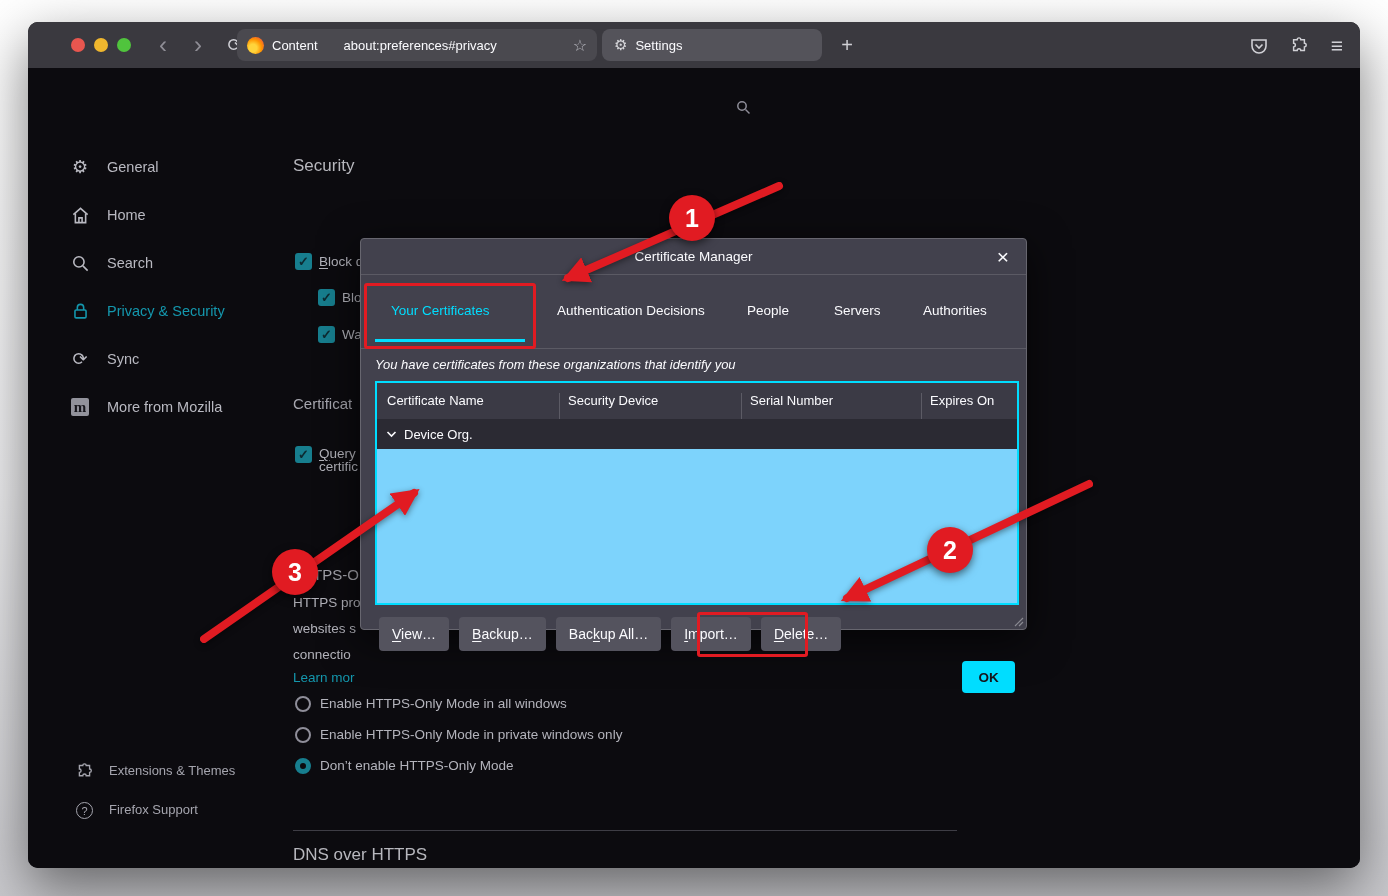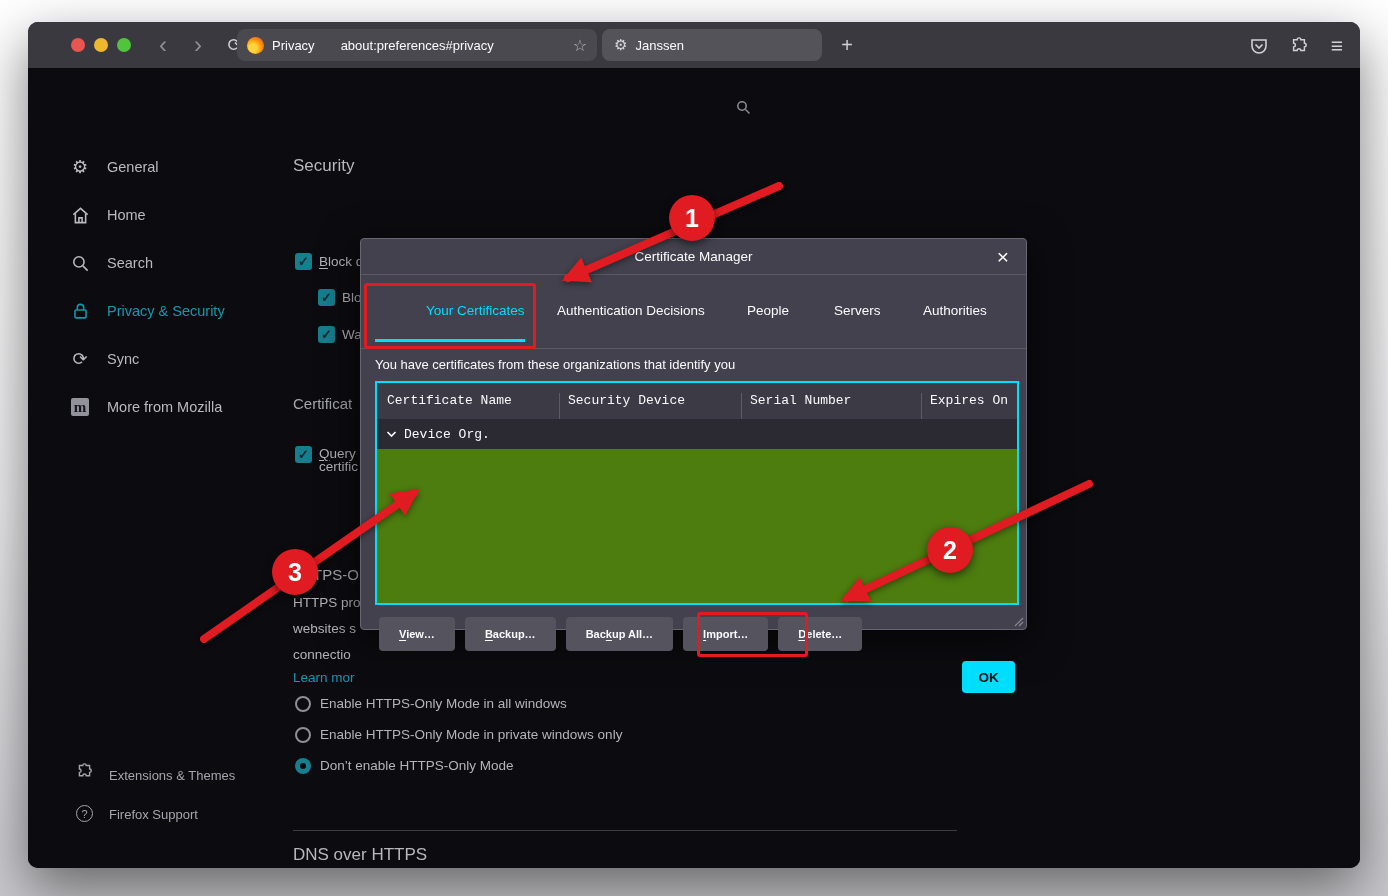--- a/index.html
+++ b/index.html
@@ -43,21 +43,21 @@
   .findbox::placeholder { color:#8f8e99; }
   .findglass { position:absolute; left:708px; top:32px; pointer-events:none; }
 
   .side-item { position:absolute; left:42px; height:22px; display:flex; align-items:center; gap:17px;
     color:#b9b9c1; font-size:14.5px; }
   .side-item .ic { width:20px; height:20px; display:flex; align-items:center; justify-content:center;
     font-size:18px; flex:none; }
   .side-item.sel { color:#1497ad; }
   .mbox { width:18px; height:18px; background:#92929b; color:#17161c; font-family:"Liberation Serif", serif;
     font-weight:bold; font-size:15px; display:flex; align-items:center; justify-content:center; border-radius:2px; }
-  .side-foot { position:absolute; left:48px; height:20px; display:flex; align-items:flex-end; gap:16px;
+  .side-foot { position:absolute; left:48px; height:20px; display:flex; align-items:flex-start; gap:16px;
     color:#a5a5ae; font-size:13px; }
   .qcirc { width:17px; height:17px; border:1.5px solid #a5a5ae; border-radius:50%; font-size:11px;
     display:flex; align-items:center; justify-content:center; }
 
   .h1 { color:#b7b7bd; font-size:17px; }
   .h2 { color:#a6a6ae; font-size:15px; }
   .lbl { color:#b3b3bb; font-size:13.5px; }
   .ak { text-decoration:underline; text-underline-offset:2px; }
   .cb { position:absolute; width:17px; height:17px; background:#177e8e; border-radius:3px;
     color:#0d2a31; font-size:13px; font-weight:bold; display:flex; align-items:center; justify-content:center; }
@@ -70,37 +70,37 @@
 
   
   .dialog { position:absolute; left:332px; top:170px; width:667px; height:392px; background:#42414d;
     border:1px solid #67666f; border-radius:4px; box-shadow:0 10px 40px rgba(0,0,0,.65); z-index:10; }
   .dlg-title { position:absolute; left:0; top:0; width:100%; height:36px; border-bottom:1px solid #5b5a64;
     display:flex; align-items:center; justify-content:center; color:#fbfbfe; font-size:13.5px; }
   .dlg-close { position:absolute; right:10px; top:5px; width:26px; height:26px; color:#fbfbfe; font-size:21px;
     display:flex; align-items:center; justify-content:center; }
   .dlg-tabs { position:absolute; left:0; top:36px; width:100%; height:74px; border-bottom:1px solid #5b5a64; }
   .dtab { position:absolute; top:28px; height:20px; color:#fbfbfe; font-size:13.5px; white-space:nowrap; }
-  .dtab.active { color:#00ddff;margin-left:35px; }
+  .dtab.active { color:#00ddff; }
   .dtab-underline { position:absolute; left:14px; top:64px; width:150px; height:3px; background:#00ddff; }
-  .dlg-desc { position:absolute; left:14px; top:118px; color:#fbfbfe; font-size:13px; }
+  .dlg-desc { position:absolute; left:14px; top:118px; color:#fbfbfe; font-size:13px;font-style:italic; }
 
   .ctable { position:absolute; left:14px; top:142px; width:644px; height:224px; border:2px solid #00ddff;
-    background:#4d7c0f; overflow:hidden;font-family:Liberation Mono, monospace; }
+    background:#7dd3fc; overflow:hidden; }
   .thead { position:absolute; left:0; top:0; width:100%; height:36px; background:#3b3a45; color:#fbfbfe; font-size:13px; }
   .thead span { position:absolute; top:10px; white-space:nowrap; }
   .colsep { position:absolute; top:4px; height:28px; width:1px; background:#5c5b65; }
   .grow { position:absolute; left:0; top:36px; width:100%; height:30px; background:#2b2a33; color:#fbfbfe;
     font-size:13px; display:flex; align-items:center; }
   .selrow { position:absolute; left:1px; top:67px; width:638px; height:27px; background:#00ddff;
     outline:1px dotted #efefc2; outline-offset:-2px; color:#15141a; font-size:13px; }
   .selrow span { position:absolute; top:6px; white-space:nowrap; }
 
-  .dbtn { height:34px; background:#54535e; color:#fbfbfe; font-size:11px; border:none; border-radius:4px;
-    padding:0 20px; font-family:"Liberation Sans", sans-serif; white-space:nowrap;font-weight:bold; }
+  .dbtn { height:34px; background:#54535e; color:#fbfbfe; font-size:14px; border:none; border-radius:4px;
+    padding:0 13px; font-family:"Liberation Sans", sans-serif; white-space:nowrap; }
   .dlg-btnrow { position:absolute; left:18px; top:378px; display:flex; gap:10px; }
   .okbtn { position:absolute; left:601px; top:422px; width:53px; height:32px; background:#00ddff; color:#15141a;
     border:none; border-radius:4px; font-size:13.5px; font-weight:bold; font-family:"Liberation Sans", sans-serif; }
 
   
   .anno { position:absolute; left:0; top:0; width:1388px; height:896px; pointer-events:none; z-index:50; }
   .redbox { position:absolute; border:3.5px solid #e11b22; border-radius:3px; }
   .stepcirc { position:absolute; width:46px; height:46px; border-radius:50%; background:#e11b22;
     color:#ffffff; font-size:25px; font-weight:bold; display:flex; align-items:center; justify-content:center;
     box-shadow:0 3px 8px rgba(0,0,0,.55); }
@@ -113,27 +113,27 @@
 
   <div class="toolbar">
     <span class="tl red"></span>
     <span class="tl yel"></span>
     <span class="tl grn"></span>
     <span class="navbtn" style="left:120px">‹</span>
     <span class="navbtn" style="left:155px">›</span>
     <span class="navbtn reload" style="left:192px">⟳</span>
     <div class="urlbar">
       <span class="ffdot"></span>
-      <span class="brand">Privacy</span>
+      <span class="brand">Content</span>
       <span>about:preferences#privacy</span>
       <span class="star">☆</span>
     </div>
     <div class="tab">
       <span class="gear">⚙</span>
-      <span>Janssen</span>
+      <span>Settings</span>
     </div>
     <span class="plus">+</span>
     <span class="chrmicon" style="left:1219px">
       <svg width="18" height="18" viewBox="0 0 18 18" fill="none" stroke="#d0d0d5" stroke-width="1.6">
         <path d="M2 3h14v6a7 7 0 0 1-14 0z"></path>
           <path d="M5.5 7.5 9 11l3.5-3.5"></path>
       </svg>
     </span>
     <span class="chrmicon" style="left:1259px">
       <svg width="18" height="18" viewBox="0 0 20 20" fill="none" stroke="#d0d0d5" stroke-width="1.6">

